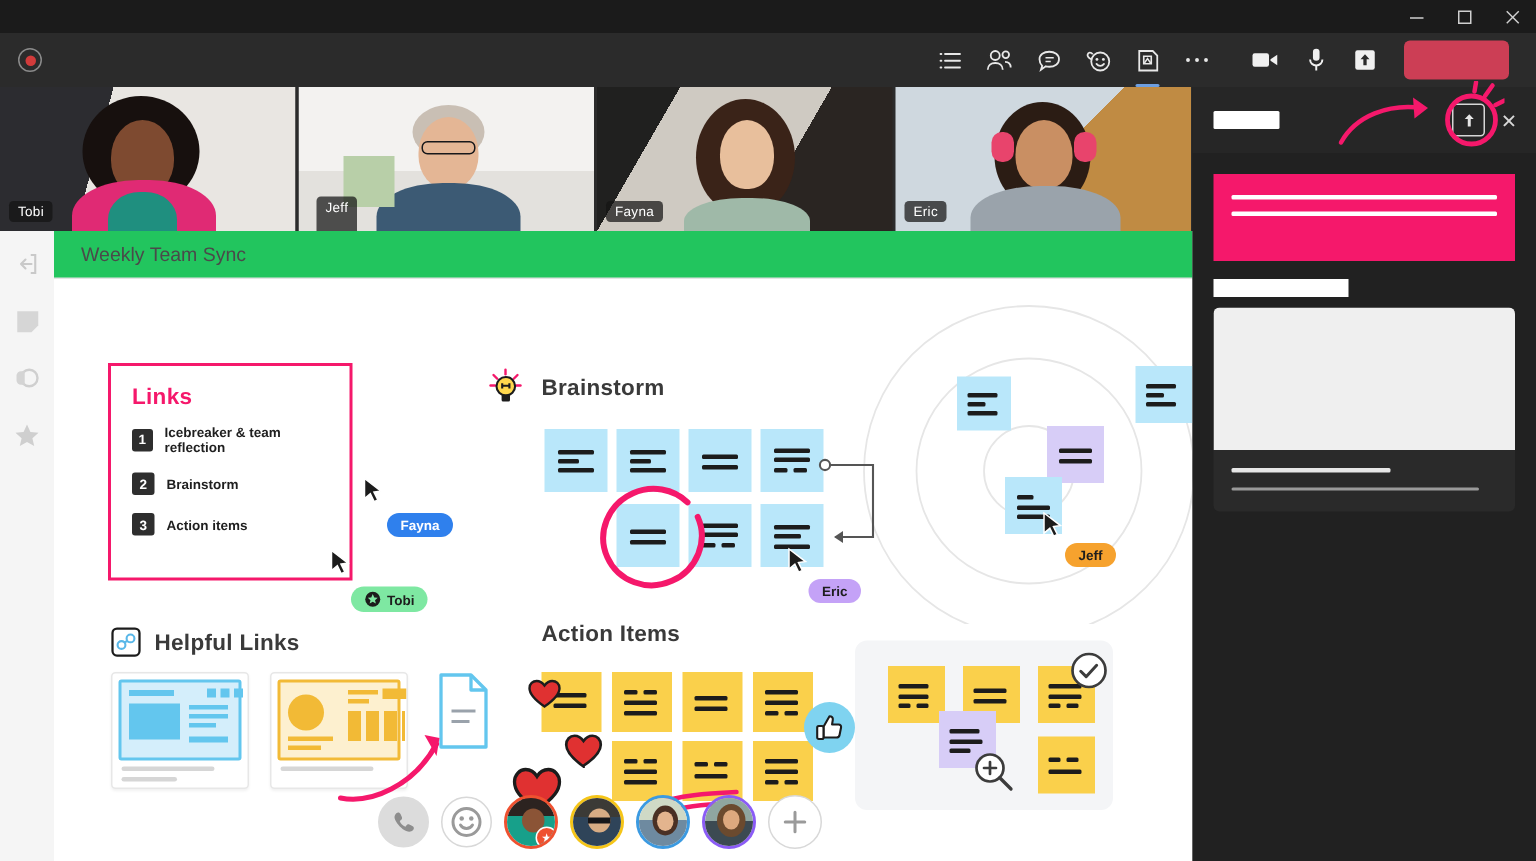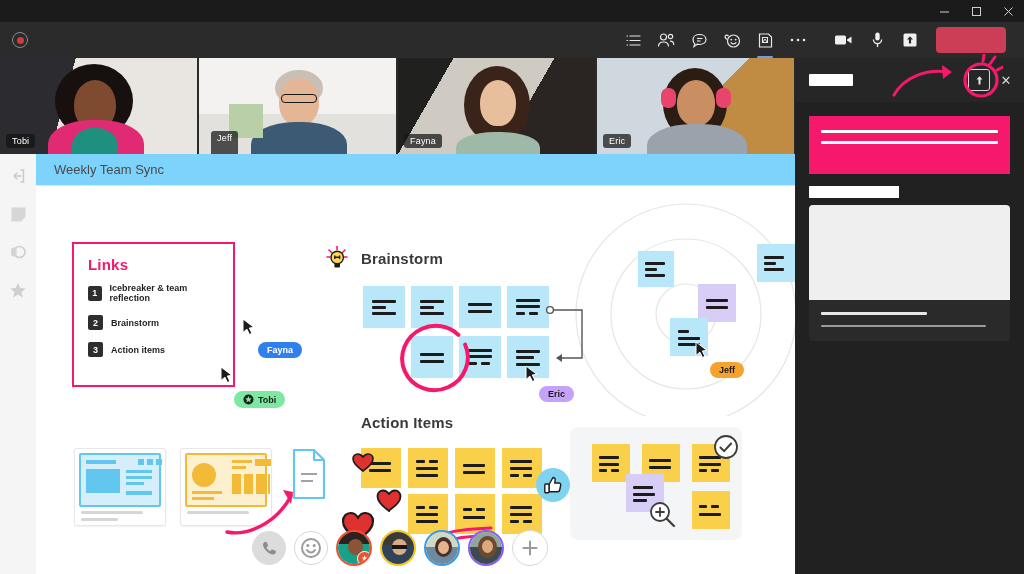--- a/index.html
+++ b/index.html
@@ -93,21 +93,21 @@
     padding-top: 12px; gap: 18px;
   }
   .lr-icon { width: 20px; height: 20px; color: #c9c9c9; display:flex; align-items:center; justify-content:center; }
 
   
   .board {
     position: absolute; top: 154px; left: 36px;
     width: 759px; height: 420px; background: #fff; overflow: hidden;
   }
   .board-head {
-    height: 32px; background: #7dd3fc; border-bottom: 1px solid #e4e4e4;
+    height: 32px; background: #22c55e; border-bottom: 1px solid #e4e4e4;
     display: flex; align-items: center; padding-left: 18px;
   }
   .board-title { font-size: 13px; color: #4a4a4a; }
   .canvas { position: relative; width: 759px; height: 388px; background: #fff; }
 
   
   .agenda {
     position: absolute; left: 36px; top: 56px; width: 163px; height: 145px;
     border: 2px solid #f5186b; background: #fff;
     padding: 12px 14px;
@@ -480,20 +480,29 @@
       <div class="note n-purple" style="left:662px;top:98px;width:38px;height:38px;">
         <i class="ln" style="left:8px;top:15px;width:22px;"></i>
           <i class="ln" style="left:8px;top:22px;width:22px;"></i>
       </div>
       <div class="note n-blue" style="left:634px;top:132px;width:38px;height:38px;">
         <i class="ln" style="left:8px;top:12px;width:11px;"></i>
           <i class="ln" style="left:8px;top:19px;width:22px;"></i>
           <i class="ln" style="left:8px;top:25px;width:22px;"></i>
       </div>
 
+      <div class="sec-head" style="left:38px;top:232px;">
+        <svg width="20" height="20" viewBox="0 0 20 20">
+          <rect x="1" y="1" width="18" height="18" rx="3" fill="none" stroke="#1c1c1c" stroke-width="1.5"></rect>
+          <circle cx="7" cy="12" r="2.6" fill="none" stroke="#59b7e8" stroke-width="1.4"></circle>
+          <circle cx="13" cy="7.6" r="2.6" fill="none" stroke="#59b7e8" stroke-width="1.4"></circle>
+          <line x1="8.8" y1="10.2" x2="11.2" y2="9.4" stroke="#59b7e8" stroke-width="1.4"></line>
+        </svg>
+        <div class="sec-title">Helpful Links</div>
+      </div>
 
       <div class="lcard" style="left:38px;top:262px;">
         <div class="thumb" style="border-color:#63c6ee;background:#d4eefb;position:relative;">
           <div style="position:absolute;left:5px;top:5px;width:30px;height:4px;background:#63c6ee;"></div>
           <div style="position:absolute;left:57px;top:4px;width:6px;height:6px;background:#63c6ee;"></div>
           <div style="position:absolute;left:66px;top:4px;width:6px;height:6px;background:#63c6ee;"></div>
           <div style="position:absolute;left:75px;top:4px;width:6px;height:6px;background:#63c6ee;"></div>
           <div style="position:absolute;left:5px;top:14px;width:34px;height:24px;background:#63c6ee;"></div>
           <div style="position:absolute;left:45px;top:15px;width:26px;height:3px;background:#63c6ee;"></div>
           <div style="position:absolute;left:45px;top:21px;width:26px;height:3px;background:#63c6ee;"></div>

